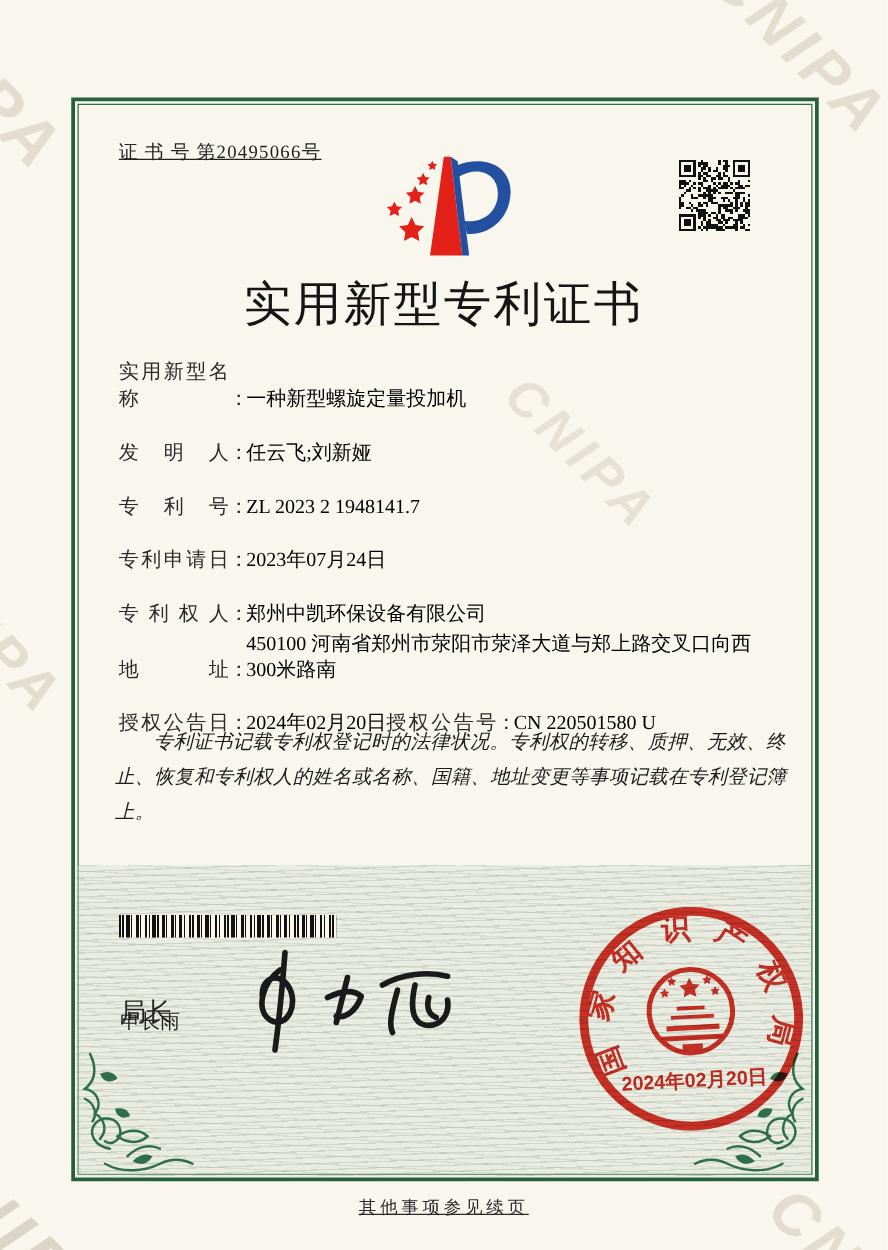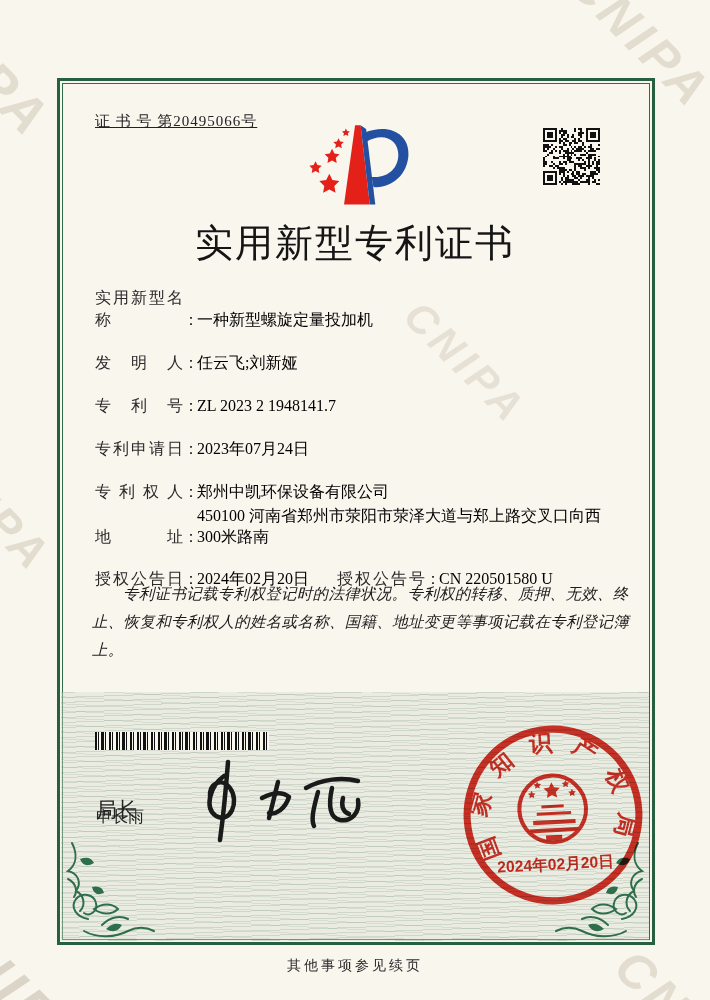--- a/index.html
+++ b/index.html
@@ -41,21 +41,21 @@
       font-size:38px;font-weight:400;letter-spacing:2px;color:#151515;z-index:2;}
 
   
   .fields{position:absolute;left:95px;top:288px;width:545px;font-size:16px;z-index:2;}
   .frow{height:43px;display:flex;align-items:flex-end;line-height:22px;}
   .frow.addr{height:44px;line-height:21px;}
   .flabel{display:inline-block;width:88px;text-align:justify;text-align-last:justify;color:#2a2a2a;flex:none;}
   .fcolon{display:inline-block;width:14px;flex:none;}
   .fvalue{color:#000000;}
   .fvalue.wrap{max-width:414px;display:inline-block;}
-  .pair2{margin-left:28px;display:flex;}
+  .pair2{display:flex;}
 
   
   .bodytext{position:absolute;left:92px;top:580px;width:548px;z-index:2;
       font-size:15.5px;line-height:1.8;font-style:italic;letter-spacing:.3px;color:#1c1c1c;}
   .bodytext p{margin:0 0 2px 0;text-indent:2em;}
 
   
   .barcode{position:absolute;left:95px;top:732px;width:174px;height:18px;z-index:3;
       background:repeating-linear-gradient(90deg,
         #111 0 2px, #f9f6ee 2px 3px,
@@ -69,21 +69,21 @@
   .signer-title{position:absolute;left:96px;top:796px;font-size:21px;z-index:3;text-align:right;}
   .signer-name{position:absolute;left:96px;top:807px;font-size:16px;z-index:3;}
   .signature{position:absolute;left:190px;top:756px;width:195px;height:92px;z-index:3;}
 
   
   .seal{position:absolute;left:458px;top:720px;width:190px;height:190px;z-index:4;
       transform:rotate(-3deg);mix-blend-mode:multiply;opacity:.94;}
 
   
   .page-num{position:absolute;left:57px;top:912px;width:598px;text-align:center;font-size:13px;letter-spacing:1px;z-index:3;}
-  .cont-note{position:absolute;left:0;top:957px;width:710px;text-align:center;font-size:14px;letter-spacing:3px;color:#2a2a2a;z-index:2;}
+  .cont-note{position:absolute;left:0;top:957px;width:710px;text-align:center;font-size:14px;letter-spacing:3px;color:#2a2a2a;z-index:2;text-decoration:underline;}
 </style>
 </head>
 <body>
 
 <div class="page">
 
   <span class="wm wm-tl">CNIPA</span>
   <span class="wm wm-tr">CNIPA</span>
   <span class="wm wm-mr">CNIPA</span>
   <span class="wm wm-lc">CNIPA</span>

